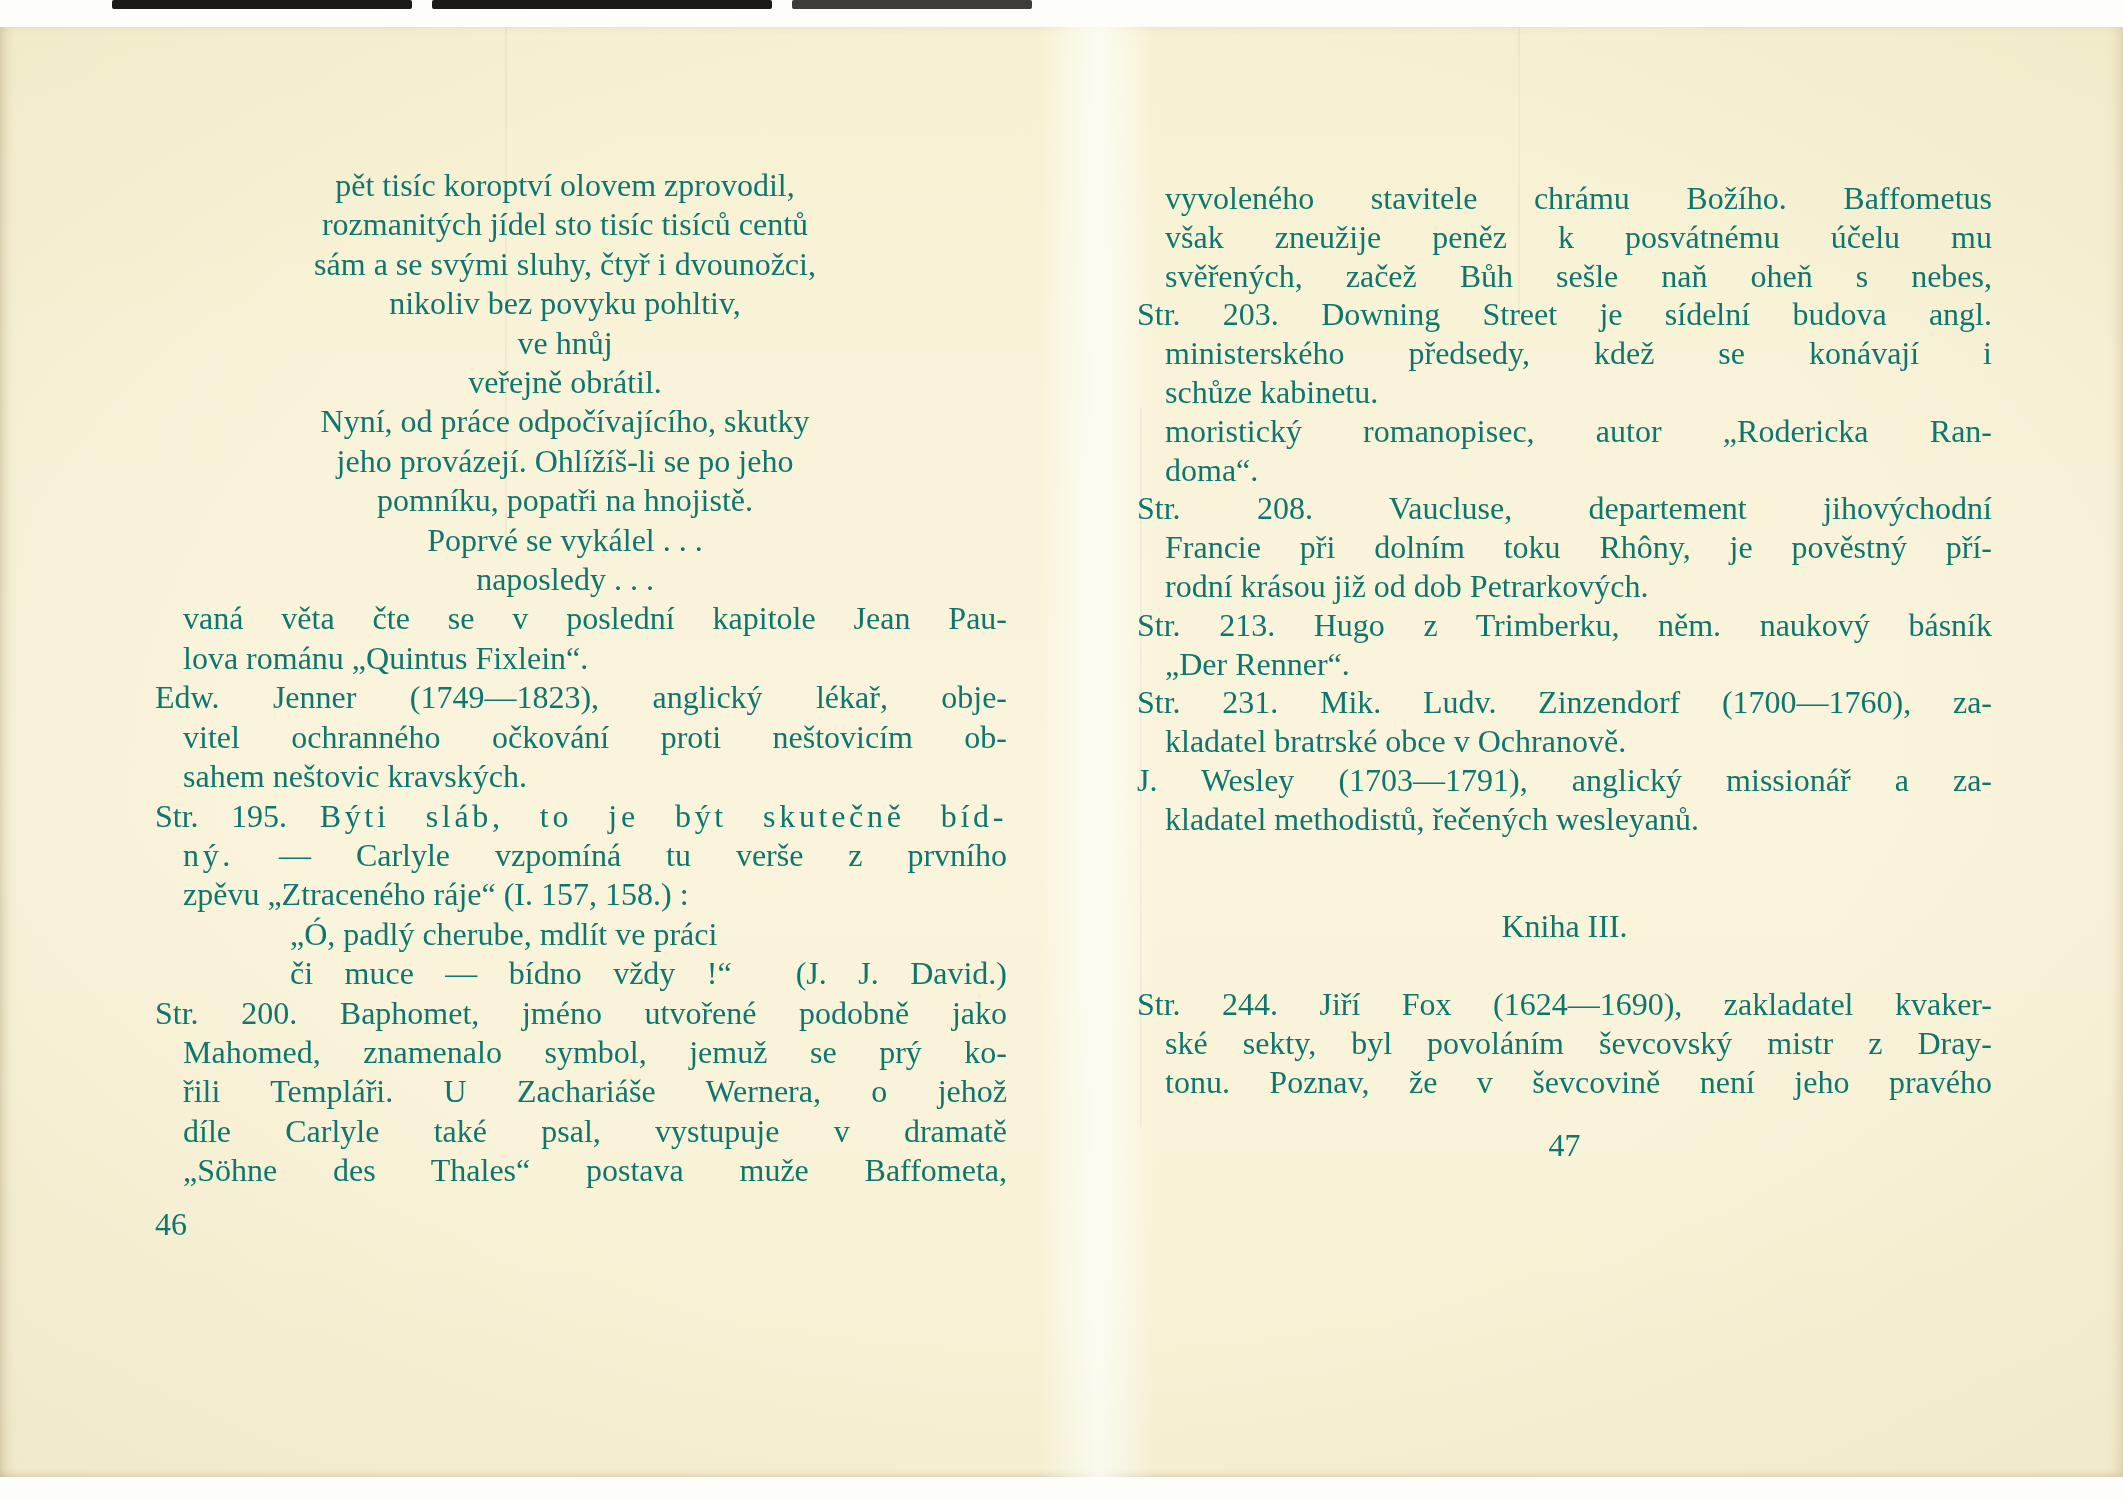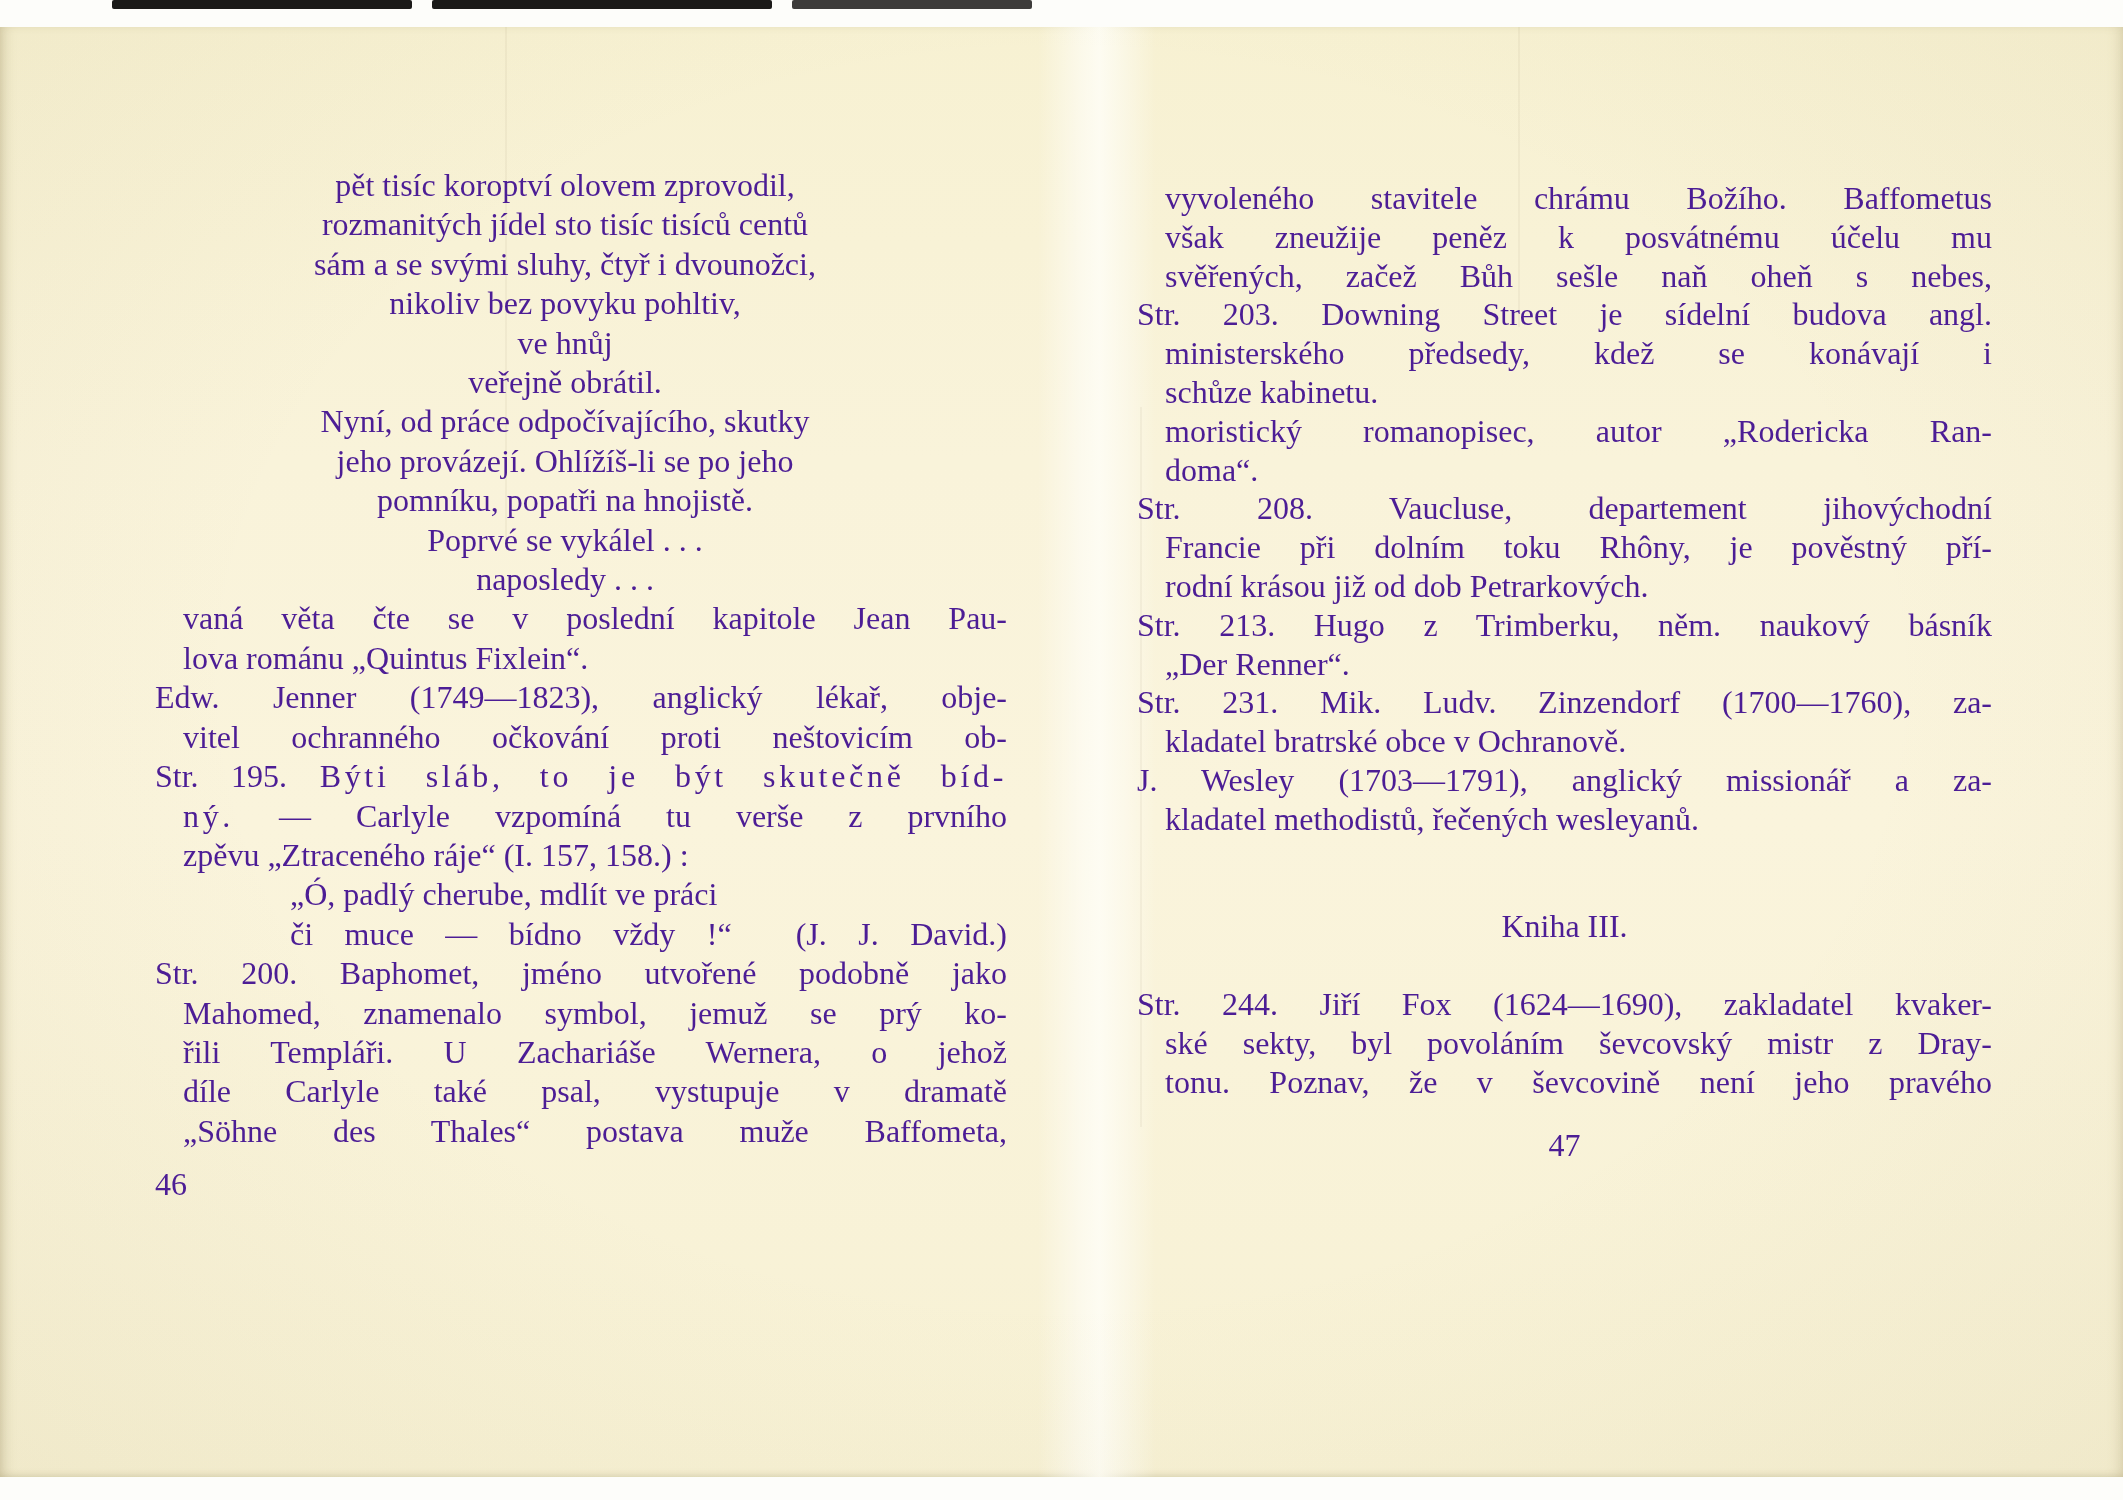--- a/index.html
+++ b/index.html
@@ -19,21 +19,21 @@
   }
   .vignette{position:absolute;inset:0;background:radial-gradient(ellipse at 50% 45%, rgba(0,0,0,0) 55%, rgba(150,130,70,.07) 100%);pointer-events:none;}
   .gutter{
     position:absolute;left:1038px;top:0;width:118px;height:100%;
     background:linear-gradient(90deg, rgba(255,255,255,0) 0%, rgba(255,255,252,.55) 35%, rgba(254,253,245,.9) 52%, rgba(255,255,252,.4) 75%, rgba(255,255,255,0) 100%);
   }
   .crease{position:absolute;width:2px;background:rgba(90,80,40,.05);}
   .cr1{left:505px;top:0;height:520px;}
   .cr2{left:1140px;top:380px;height:720px;}
   .cr3{left:1518px;top:0;height:300px;}
-  .col{position:absolute;color:#4c1d95;font-size:32px;}
+  .col{position:absolute;color:#0f766e;font-size:32px;}
   .col-left{left:155px;top:166px;width:852px;line-height:39.4px;}
   .col-right{left:1137px;top:179px;width:855px;line-height:38.8px;}
   .line{white-space:normal;}
   .j{text-align:justify;text-align-last:justify;}
   .cont{padding-left:28px;}
   .verse-box{width:820px;}
   .verse{text-align:center;}
   .quote{padding-left:135px;}
   .ls{letter-spacing:.115em;}
   .it{font-style:italic;}
@@ -70,20 +70,21 @@
     <div class="line verse">pomníku, popatři na hnojistě.</div>
     <div class="line verse">Poprvé se vykálel . . .</div>
     <div class="line verse">naposledy . . .</div>
   </div>
 
   <div class="line j cont">vaná věta čte se v poslední kapitole Jean Pau-</div>
   <div class="line cont">lova románu „Quintus Fixlein“.</div>
 
   <div class="line j">Edw. Jenner (1749—1823), anglický lékař, obje-</div>
   <div class="line j cont">vitel ochranného očkování proti neštovicím ob-</div>
+  <div class="line cont">sahem neštovic kravských.</div>
 
   <div class="line j"><span>Str. 195. </span><span class="ls">Býti sláb, to je být skutečně bíd-</span></div>
   <div class="line j cont"><span class="ls">ný.</span><span> — Carlyle vzpomíná tu verše z prvního</span></div>
   <div class="line cont">zpěvu „Ztraceného ráje“ (I. 157, 158.) :</div>
   <div class="line quote">„Ó, padlý cherube, mdlít ve práci</div>
   <div class="line quote j">či muce — bídno vždy !“  (J. J. David.)</div>
 
   <div class="line j">Str. 200. Baphomet, jméno utvořené podobně jako</div>
   <div class="line j cont">Mahomed, znamenalo symbol, jemuž se prý ko-</div>
   <div class="line j cont">řili Templáři. U Zachariáše Wernera, o jehož</div>

